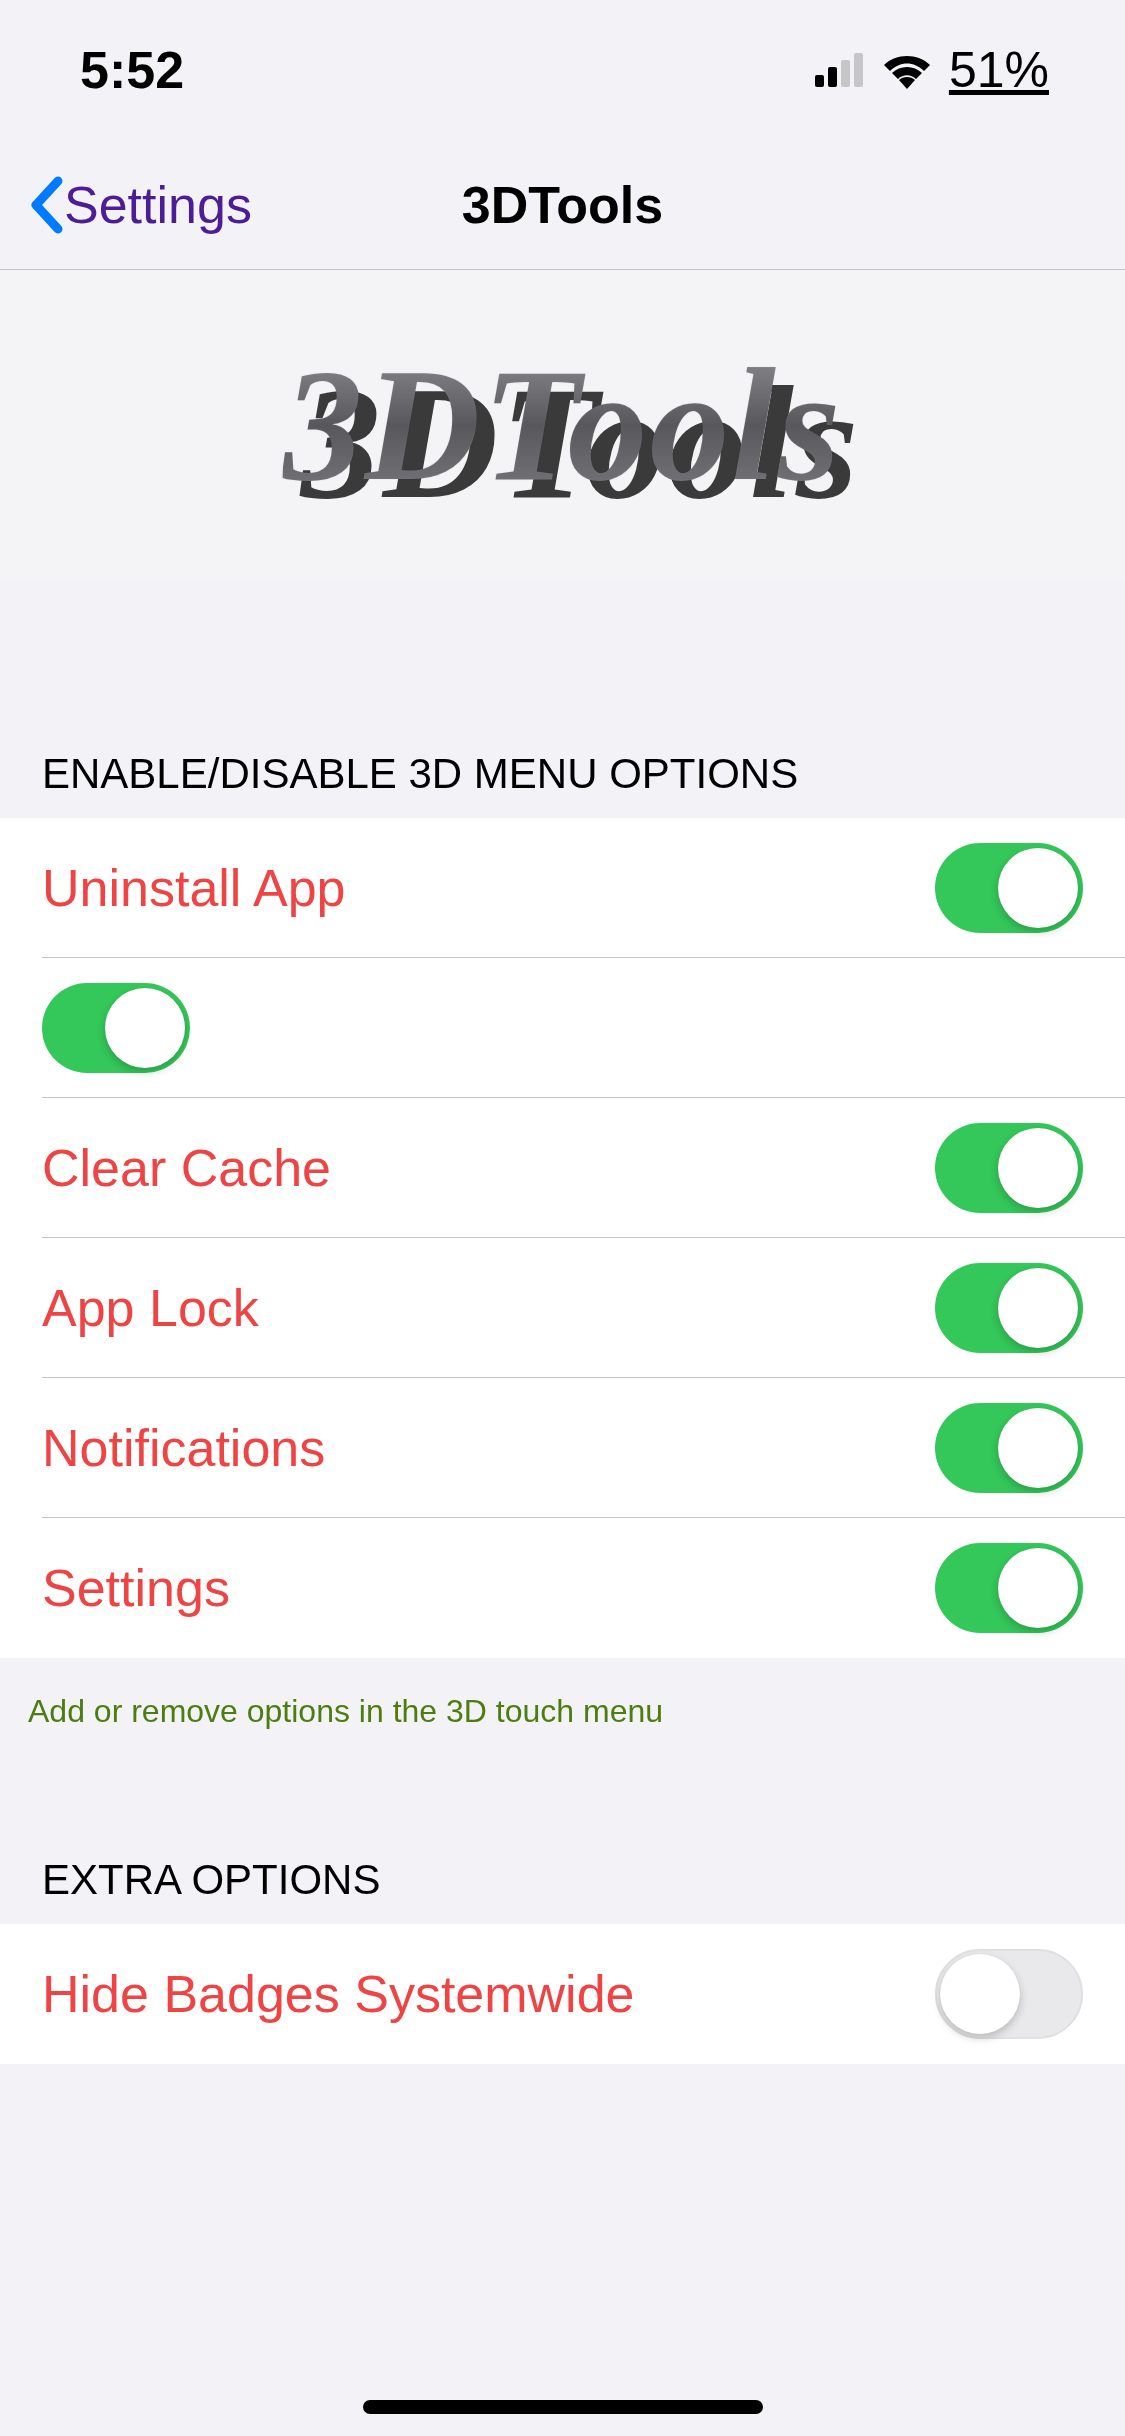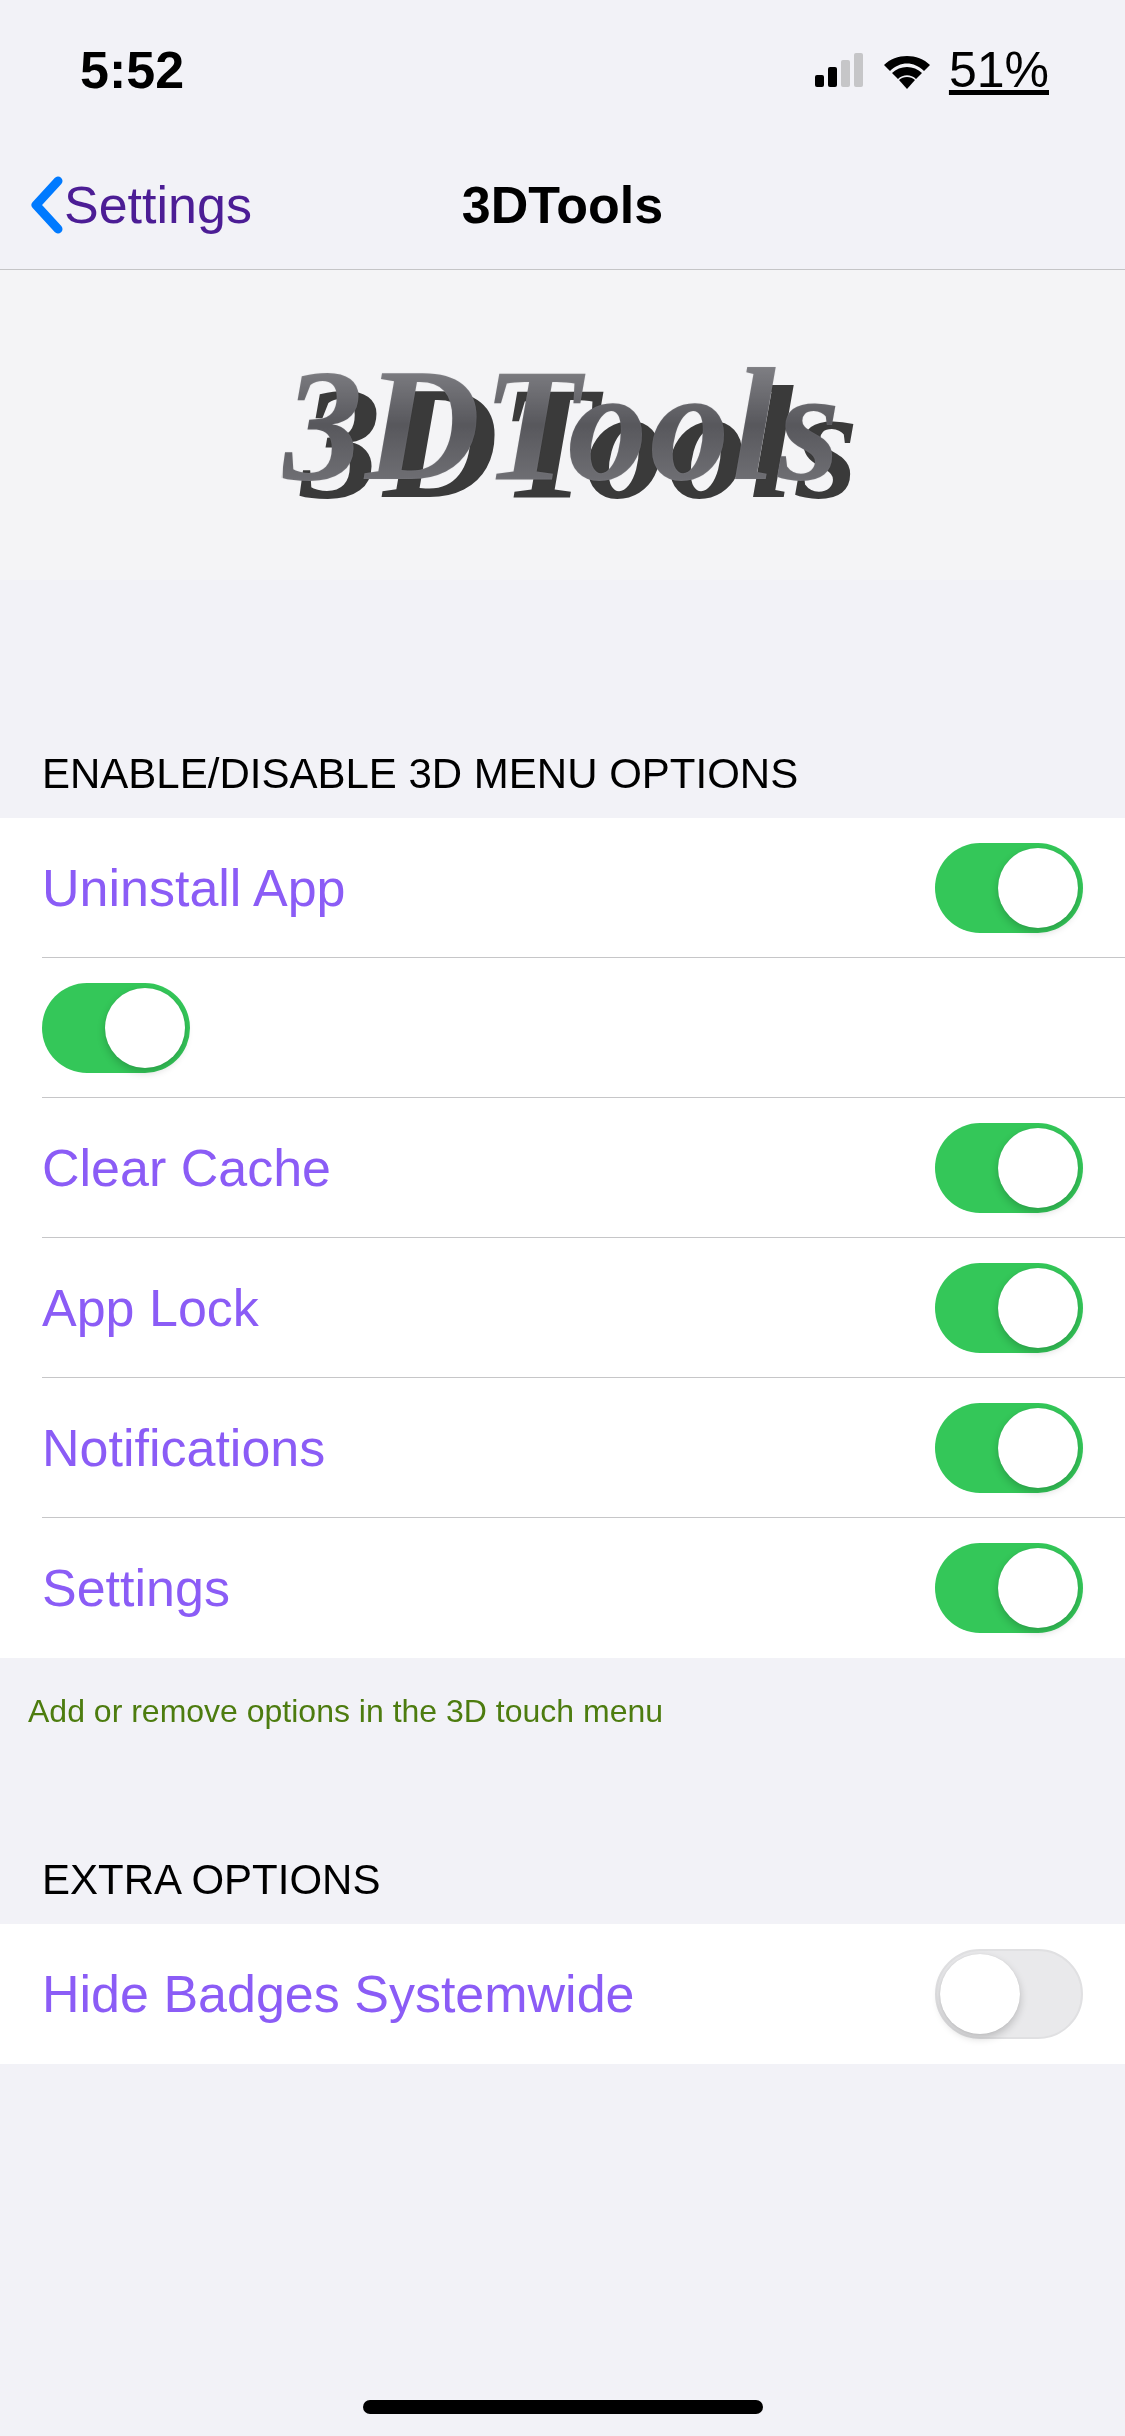--- a/index.html
+++ b/index.html
@@ -129,21 +129,21 @@
     content: '';
     position: absolute;
     left: 42px; right: 0; bottom: 0;
     height: 1px;
     background: #c6c6c8;
   }
   .cell:last-child::after { display:none; }
   .cell-label {
     font-size: 52px;
     font-weight: 400;
-    color: #8b5cf6;
+    color: #ef4444;
   }
   
   .toggle {
     position: relative;
     width: 148px;
     height: 90px;
     border-radius: 45px;
     transition: background .15s;
     flex: 0 0 auto;
   }

